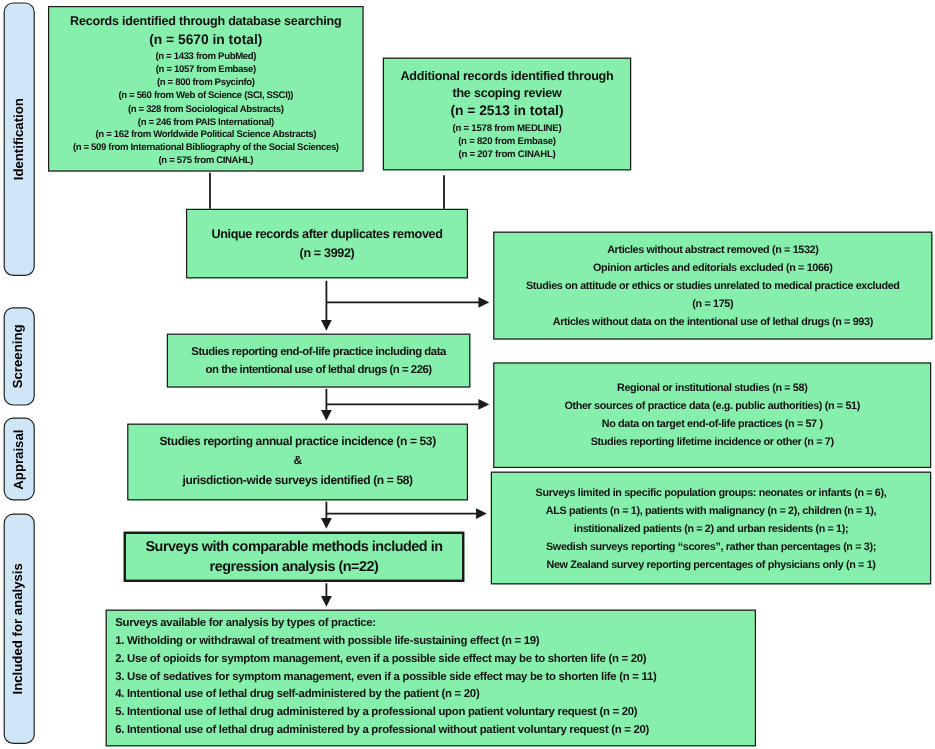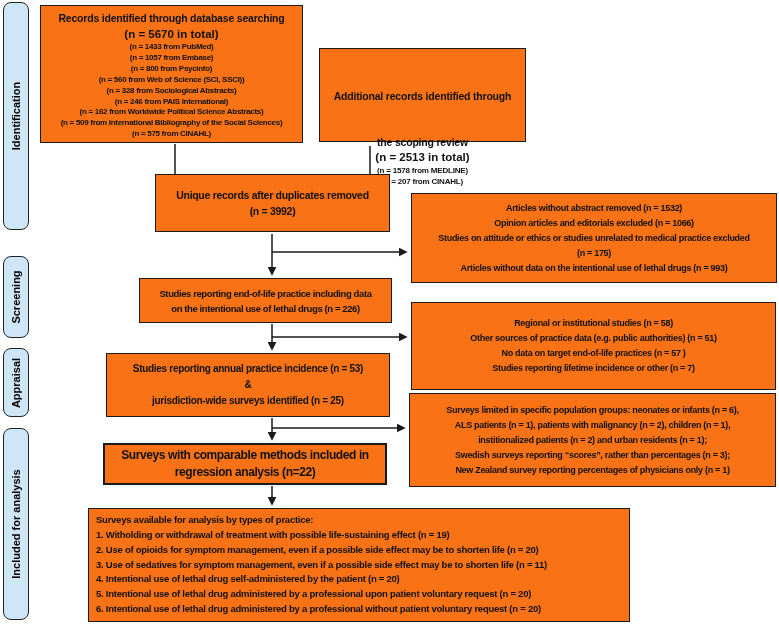--- a/index.html
+++ b/index.html
@@ -16,33 +16,33 @@
     display:flex; align-items:center; justify-content:center;
     box-sizing:border-box; z-index:2;
   }
   .stage span {
     transform:rotate(-90deg); white-space:nowrap;
     font-weight:bold; font-size:11px; letter-spacing:0; color:#000;
   }
 
   
   .box {
-    position:absolute; background:#f97316; border:1.5px solid #1a1a1a;
+    position:absolute; background:#86efac; border:1.5px solid #1a1a1a;
     box-sizing:border-box; z-index:2; font-weight:bold; text-align:center;
     display:flex; flex-direction:column; justify-content:center;
   }
   .box .ln { width:100%; }
 
   #box-db-search   { left:40px;  top:5px;   width:263px; height:138px; justify-content:flex-start; padding-top:5px; }
   #box-db-search .t1 { font-size:10.5px; line-height:15px; letter-spacing:-0.2px; white-space:nowrap; }
   #box-db-search .t2 { font-size:11.5px; line-height:16px; }
   #box-db-search .dt { font-size:8px; line-height:10.9px; letter-spacing:-0.3px; white-space:nowrap; }
 
   #box-scoping     { left:319px; top:48px;  width:207px; height:94px; justify-content:flex-start; padding-top:8px; }
-  #box-scoping .t1 { font-size:10.5px; line-height:14px; letter-spacing:-0.2px; white-space:nowrap;margin-top:32px; }
+  #box-scoping .t1 { font-size:10.5px; line-height:14px; letter-spacing:-0.2px; white-space:nowrap; }
   #box-scoping .t2 { font-size:11.5px; line-height:16px; }
   #box-scoping .dt { font-size:8px; line-height:11px; letter-spacing:-0.2px; }
 
   #box-unique      { left:155px; top:174px; width:235px; height:58px; }
   #box-unique .ln  { font-size:10.5px; line-height:16px; letter-spacing:-0.3px; white-space:nowrap; }
 
   #box-eol         { left:139px; top:278px; width:253px; height:45px; }
   #box-eol .ln     { font-size:9.5px; line-height:15px; letter-spacing:-0.4px; white-space:nowrap; }
 
   #box-annual      { left:106px; top:353px; width:284px; height:64px; }
@@ -109,20 +109,21 @@
     <div class="ln dt">(n = 162 from Worldwide Political Science Abstracts)</div>
     <div class="ln dt">(n = 509 from International Bibliography of the Social Sciences)</div>
     <div class="ln dt">(n = 575 from CINAHL)</div>
   </div>
 
   <div class="box" id="box-scoping">
     <div class="ln t1">Additional records identified through</div>
     <div class="ln t1">the scoping review</div>
     <div class="ln t2">(n = 2513 in total)</div>
     <div class="ln dt">(n = 1578 from MEDLINE)</div>
+    <div class="ln dt">(n = 820 from Embase)</div>
     <div class="ln dt">(n = 207 from CINAHL)</div>
   </div>
 
   <div class="box" id="box-unique">
     <div class="ln">Unique records after duplicates removed</div>
     <div class="ln">(n = 3992)</div>
   </div>
 
   <div class="box excl" id="box-excl-screen">
     <div class="ln">Articles without abstract removed (n = 1532)</div>
@@ -140,21 +141,21 @@
   <div class="box excl" id="box-excl-appraise">
     <div class="ln">Regional or institutional studies (n = 58)</div>
     <div class="ln">Other sources of practice data (e.g. public authorities) (n = 51)</div>
     <div class="ln">No data on target end-of-life practices (n = 57 )</div>
     <div class="ln">Studies reporting lifetime incidence or other (n = 7)</div>
   </div>
 
   <div class="box" id="box-annual">
     <div class="ln">Studies reporting annual practice incidence (n = 53)</div>
     <div class="ln">&amp;</div>
-    <div class="ln">jurisdiction-wide surveys identified (n = 25)</div>
+    <div class="ln">jurisdiction-wide surveys identified (n = 58)</div>
   </div>
 
   <div class="box excl" id="box-excl-surveys">
     <div class="ln">Surveys limited in specific population groups: neonates or infants (n = 6),</div>
     <div class="ln">ALS patients (n = 1), patients with malignancy (n = 2), children (n = 1),</div>
     <div class="ln">institionalized patients (n = 2) and urban residents (n = 1);</div>
     <div class="ln">Swedish surveys reporting “scores”, rather than percentages (n = 3);</div>
     <div class="ln">New Zealand survey reporting percentages of physicians only (n = 1)</div>
   </div>
 

